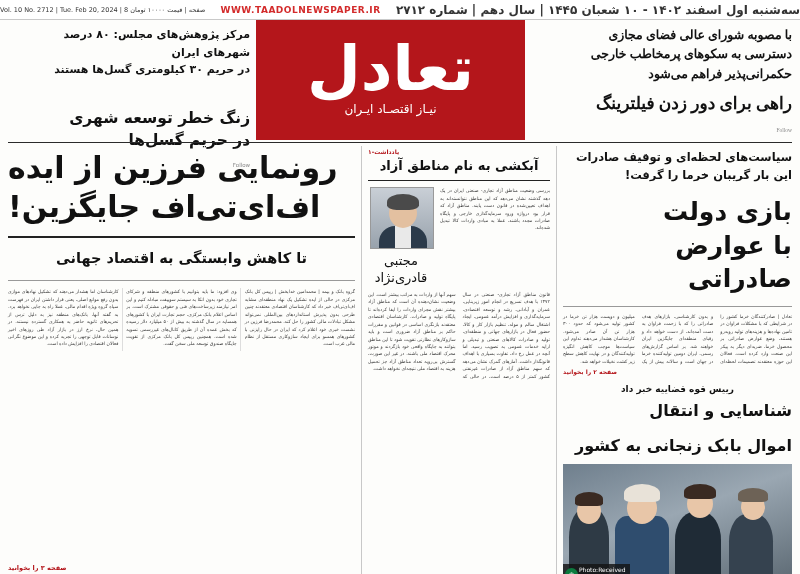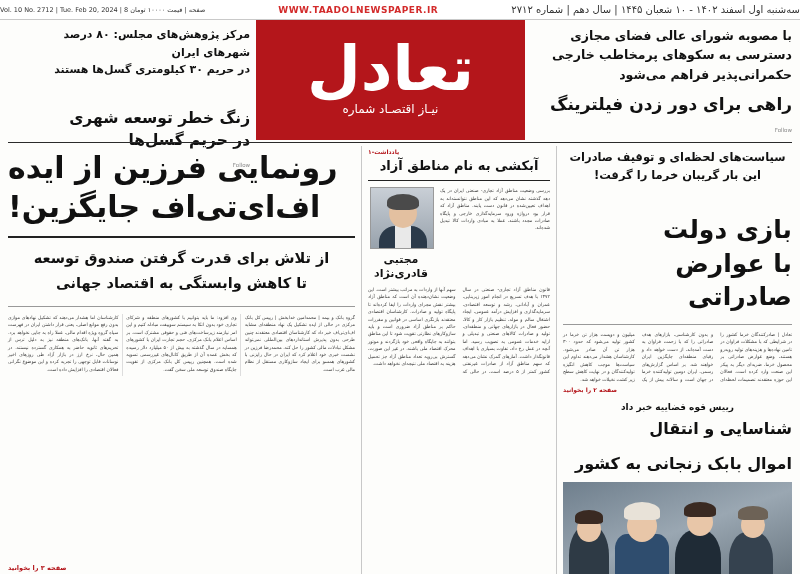--- a/index.html
+++ b/index.html
@@ -38,43 +38,45 @@
     direction: ltr;
   }
   .topbar .issue-left {
     padding-right: 6px;
     direction: ltr;
     font-size: 6.5px;
     color: #333;
   }
   .topbar .issue-right {
     padding-left: 6px;
-    font-size: 10px;
+    font-size: 12px;
     color: #333;
     direction: ltr;
     margin-left: auto;
+    font-weight: bold;
   }
   .topbar .spacer { flex: 1; }
 
   
   .masthead {
     position: absolute; top: 20px; left: 0;
     width: 800px; height: 120px;
     display: flex;
     direction: rtl;
   }
   .mast-col {
     position: relative;
     text-align: right;
   }
   .mast-right {
     width: 292px;
     padding: 6px 8px 4px 6px;
     text-align: left;
     direction: rtl;
+    font-family: Liberation Serif, serif;
   }
   .mast-right .hl {
     font-size: 12.5px;
     line-height: 1.55;
     color: #111;
     font-weight: bold;
     text-align: right;
   }
   .mast-right .big {
     font-size: 17px;
@@ -157,28 +159,27 @@
     padding: 2px 8px 4px 6px;
     direction: rtl;
     text-align: right;
     position: relative;
   }
   .col-right .lead {
     font-size: 11.5px;
     font-weight: bold;
     line-height: 1.6;
     color: #111;
-    text-align: center;
   }
   .col-right .headline {
     font-size: 25px;
     font-weight: bold;
     line-height: 1.35;
     color: #111;
-    margin-top: 28px;
+    margin-top: 10px;
   }
   .col-right .thinline {
     border-top: 1px solid #999;
     margin: 10px 0 6px 0;
   }
   .microtext {
     font-size: 4.6px;
     line-height: 1.62;
     color: #3a3a3a;
     text-align: justify;
@@ -314,22 +315,22 @@
     position: absolute; left: 8px; top: 38px;
     width: 48px; height: 26px; border-radius: 16px 16px 0 0;
     background: #2b3a4a;
   }
   .a-shirt {
     position: absolute; left: 24px; top: 38px;
     width: 16px; height: 24px;
     background: #e9e9e9;
   }
   .author-name {
-    font-size: 11px;
-    font-weight: bold;
+    font-size: 13px;
+    font-weight: normal;
     color: #111;
     margin-top: 4px;
     line-height: 1.3;
   }
 
   
   .col-left {
     width: 361px;
     padding: 2px 6px 4px 8px;
     direction: rtl; text-align: right;
@@ -389,21 +390,21 @@
     <div class="mast-col mast-right">
       <div class="hl">با مصوبه شورای عالی فضای مجازی</div>
       <div class="hl">دسترسی به سکوهای پرمخاطب خارجی</div>
       <div class="hl">حکمرانی‌پذیر فراهم می‌شود</div>
       <div class="big">راهی برای دور زدن فیلترینگ</div>
       <div class="follow">Follow</div>
     </div>
 
     <div class="mast-col mast-center">
       <div class="logo-word">تعادل</div>
-      <div class="logo-sub">نیـاز اقتصـاد شماره</div>
+      <div class="logo-sub">نیـاز اقتصـاد ایـران</div>
     </div>
 
     <div class="mast-col mast-left">
       <div class="hl">مرکز پژوهش‌های مجلس: ۸۰ درصد شهرهای ایران</div>
       <div class="hl">در حریم ۳۰ کیلومتری گسل‌ها هستند</div>
       <div class="big">زنگ خطر توسعه شهری</div>
       <div class="big" style="margin-top:0">در حریم گسل‌ها</div>
       <div class="follow">Follow</div>
     </div>
   </div>
@@ -465,21 +466,20 @@
       <div class="microtext">بررسی وضعیت مناطق آزاد تجاری- صنعتی ایران در یک دهه گذشته نشان می‌دهد که این مناطق نتوانسته‌اند به اهداف تعیین‌شده در قانون دست یابند. مناطق آزاد که قرار بود دروازه ورود سرمایه‌گذاری خارجی و پایگاه صادرات مجدد باشند، عملا به مبادی واردات کالا تبدیل شده‌اند.</div>
       <div class="microtext c2" style="margin-top:4px; clear:both;">قانون مناطق آزاد تجاری- صنعتی در سال ۱۳۷۲ با هدف تسریع در انجام امور زیربنایی، عمران و آبادانی، رشد و توسعه اقتصادی، سرمایه‌گذاری و افزایش درآمد عمومی، ایجاد اشتغال سالم و مولد، تنظیم بازار کار و کالا، حضور فعال در بازارهای جهانی و منطقه‌ای، تولید و صادرات کالاهای صنعتی و تبدیلی و ارایه خدمات عمومی به تصویب رسید. اما آنچه در عمل رخ داد، تفاوت بسیاری با اهداف قانونگذار داشت. آمارهای گمرک نشان می‌دهد که سهم مناطق آزاد از صادرات غیرنفتی کشور کمتر از ۵ درصد است، در حالی که سهم آنها از واردات به مراتب بیشتر است. این وضعیت نشان‌دهنده آن است که مناطق آزاد بیشتر نقش مجرای واردات را ایفا کرده‌اند تا پایگاه تولید و صادرات. کارشناسان اقتصادی معتقدند بازنگری اساسی در قوانین و مقررات حاکم بر مناطق آزاد ضروری است و باید سازوکارهای نظارتی تقویت شود تا این مناطق بتوانند به جایگاه واقعی خود بازگردند و موتور محرک اقتصاد ملی باشند. در غیر این صورت، گسترش بی‌رویه تعداد مناطق آزاد جز تحمیل هزینه به اقتصاد ملی نتیجه‌ای نخواهد داشت.</div>
     </div>
 
     <div class="col-left">
       <div class="lead-head">
         <span class="l2">رونمایی فرزین از ایده</span>
         <span class="l2">اف‌ای‌تی‌اف جایگزین!</span>
       </div>
       <div class="lead-rule"></div>
-      <div class="lead-sub">از تلاش برای قدرت گرفتن صندوق توسعه</div>
       <div class="lead-sub">تا کاهش وابستگی به اقتصاد جهانی</div>
       <div class="lead-rule2"></div>
       <div class="lead-cols">
         <div class="microtext">گروه بانک و بیمه | محمدامین خدابخش | رییس کل بانک مرکزی در حالی از ایده تشکیل یک نهاد منطقه‌ای مشابه اف‌ای‌تی‌اف خبر داد که کارشناسان اقتصادی معتقدند چنین طرحی بدون پذیرش استانداردهای بین‌المللی نمی‌تواند مشکل تبادلات مالی کشور را حل کند. محمدرضا فرزین در نشست خبری خود اعلام کرد که ایران در حال رایزنی با کشورهای همسو برای ایجاد سازوکاری مستقل از نظام مالی غرب است.</div>
         <div class="microtext" style="margin-top:4px">وی افزود: ما باید بتوانیم با کشورهای منطقه و شرکای تجاری خود بدون اتکا به سیستم سوییفت مبادله کنیم و این امر نیازمند زیرساخت‌های فنی و حقوقی مشترک است. بر اساس اعلام بانک مرکزی، حجم تجارت ایران با کشورهای همسایه در سال گذشته به بیش از ۵۰ میلیارد دلار رسیده که بخش عمده آن از طریق کانال‌های غیررسمی تسویه شده است. همچنین رییس کل بانک مرکزی از تقویت جایگاه صندوق توسعه ملی سخن گفت.</div>
         <div class="microtext" style="margin-top:4px">کارشناسان اما هشدار می‌دهند که تشکیل نهادهای موازی بدون رفع موانع اصلی، یعنی قرار داشتن ایران در فهرست سیاه گروه ویژه اقدام مالی، عملا راه به جایی نخواهد برد. به گفته آنها، بانک‌های منطقه نیز به دلیل ترس از تحریم‌های ثانویه حاضر به همکاری گسترده نیستند. در همین حال، نرخ ارز در بازار آزاد طی روزهای اخیر نوسانات قابل توجهی را تجربه کرده و این موضوع نگرانی فعالان اقتصادی را افزایش داده است.</div>
       </div>
       <div class="footer-sign">صفحه ۳ را بخوانید</div>
     </div>
 

